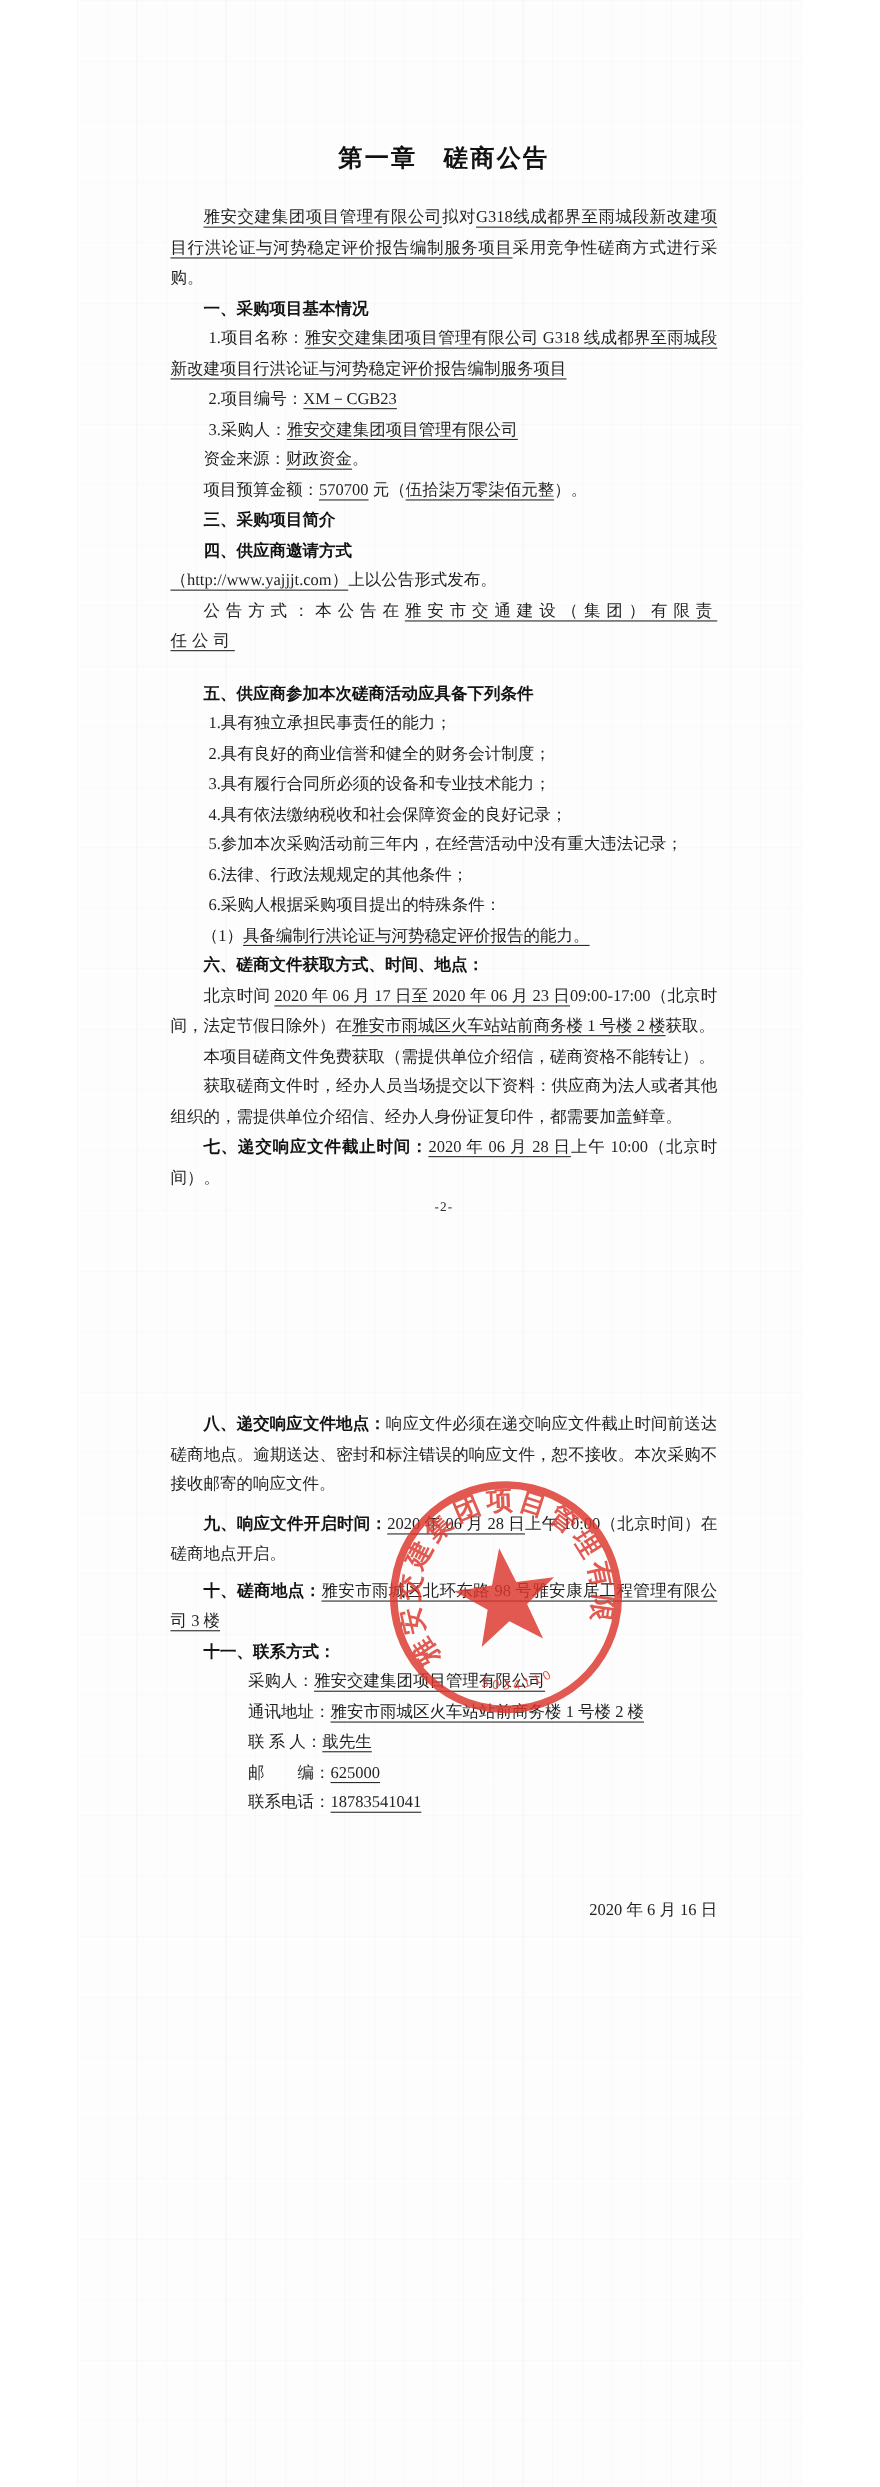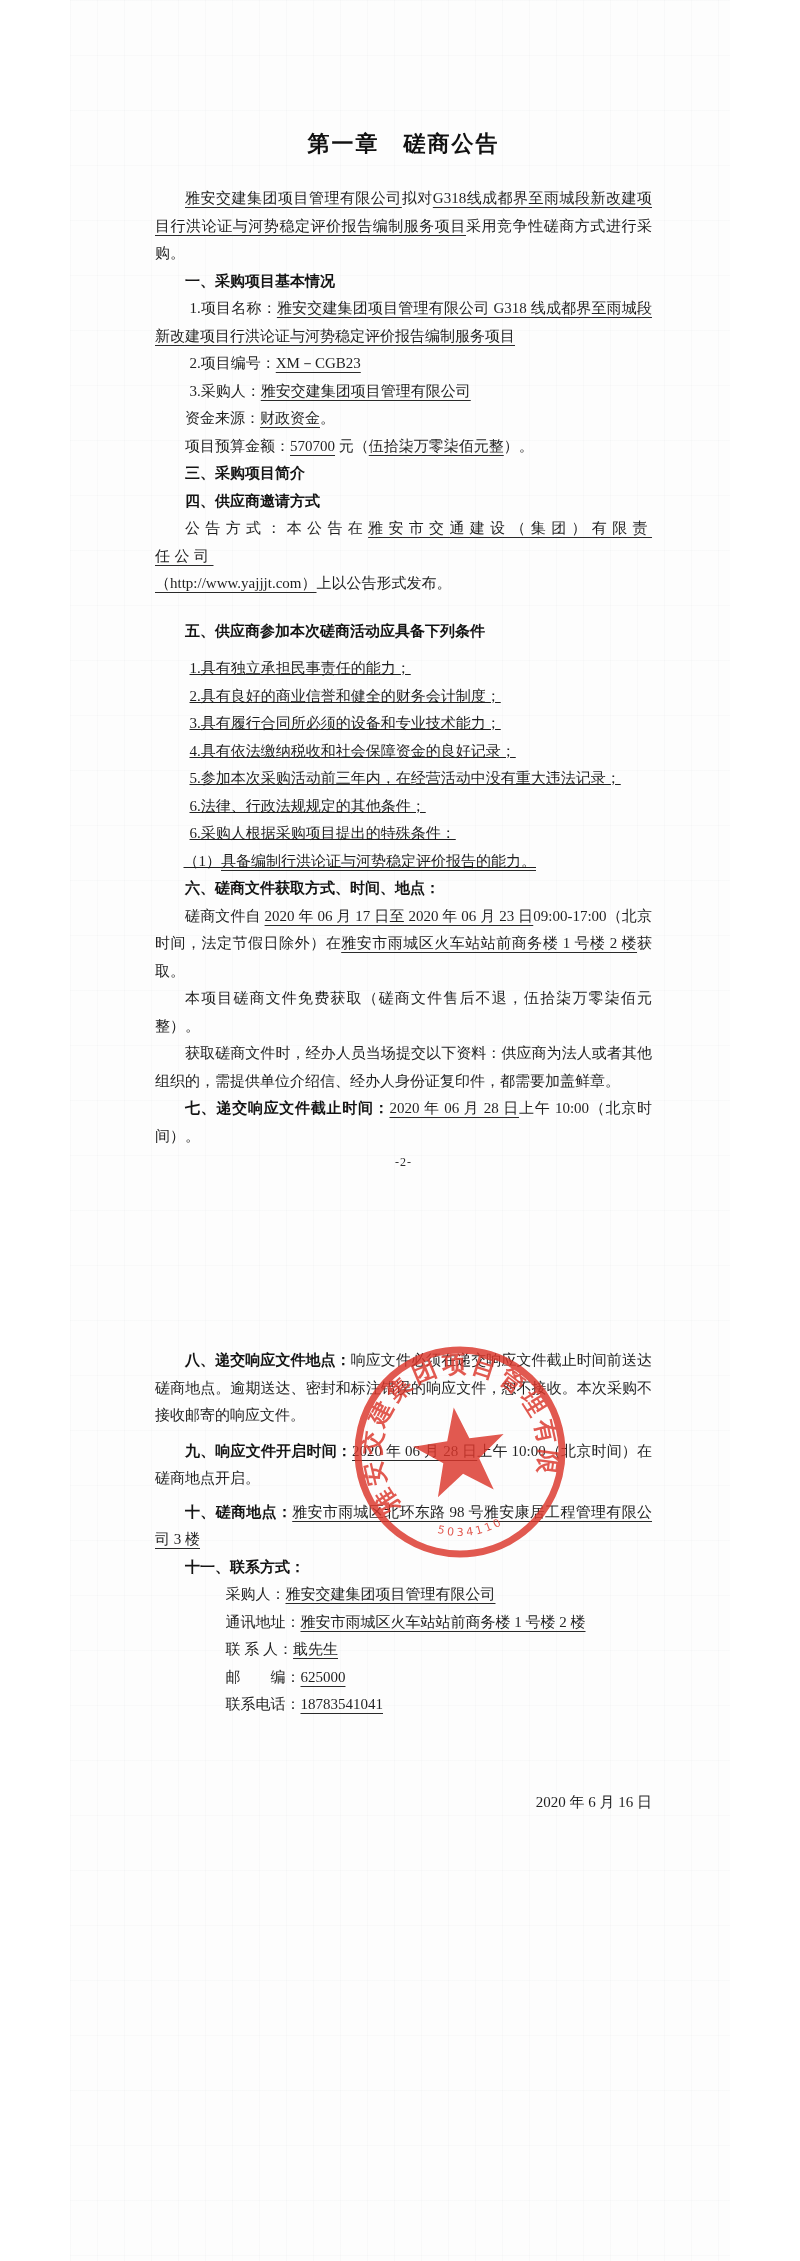--- a/index.html
+++ b/index.html
@@ -21,21 +21,21 @@
     margin:0;font-size:22px;line-height:26px;font-weight:bold;
     text-align:center;letter-spacing:2px;color:#111;
   }
   .b{font-weight:bold;color:#141414;}
   .u{text-decoration:underline;text-decoration-thickness:1px;text-underline-offset:4px;text-decoration-color:#2a2a2a;}
   .ti2{text-indent:2em;}
   .ti23{text-indent:2.3em;}
   .ti19{text-indent:1.9em;}
   .ti47{text-indent:4.7em;}
   .mt28{margin-top:28px;}
-  .mt10{margin-top:10px;text-decoration:underline;}
+  .mt10{margin-top:0;}
   .mt8{margin-top:8px;}
   .mt6{margin-top:6px;}
   .mt4{margin-top:20px;}
   .ls4{letter-spacing:4.5px;}
   .pagenum{margin:2px 0 0;font-size:12px;line-height:20px;text-align:center;letter-spacing:1px;color:#2b2b2b;}
   .spacer-pagebreak{height:175px;}
   .spacer-sign{height:70px;}
   .spacer-bottom{height:520px;}
   .date-line{margin:0;font-size:15px;line-height:27.5px;text-align:right;}
   .stamp{
@@ -57,38 +57,38 @@
     <p class="para ti23"><span>1.项目名称：</span><span class="u">雅安交建集团项目管理有限公司 G318 线成都界至雨城段新改建项目行洪论证与河势稳定评价报告编制服务项目</span></p>
     <p class="para ti23"><span>2.项目编号：</span><span class="u">XM－CGB23</span></p>
     <p class="para ti23"><span>3.采购人：</span><span class="u">雅安交建集团项目管理有限公司</span></p>
 
     <p class="para ti2"><span>资金来源：</span><span class="u">财政资金</span><span>。</span></p>
     <p class="para ti2"><span>项目预算金额：</span><span class="u">570700</span><span> 元（</span><span class="u">伍拾柒万零柒佰元整</span><span>）。</span></p>
 
     <p class="para ti2 b">三、采购项目简介</p>
 
     <p class="para ti2 b">四、供应商邀请方式</p>
+    <p class="para"><span class="u">（http://www.yajjjt.com）</span><span>上以公告形式发布。</span></p>
     <p class="para ti2 ls4"><span>公告方式：本公告在</span><span class="u">雅安市交通建设（集团）有限责任公司</span></p>
-    <p class="para"><span class="u">（http://www.yajjjt.com）</span><span>上以公告形式发布。</span></p>
 
     <p class="para ti2 b mt4">五、供应商参加本次磋商活动应具备下列条件</p>
     <div class="mt10">
       <p class="para ti23">1.具有独立承担民事责任的能力；</p>
       <p class="para ti23">2.具有良好的商业信誉和健全的财务会计制度；</p>
       <p class="para ti23">3.具有履行合同所必须的设备和专业技术能力；</p>
       <p class="para ti23">4.具有依法缴纳税收和社会保障资金的良好记录；</p>
       <p class="para ti23">5.参加本次采购活动前三年内，在经营活动中没有重大违法记录；</p>
       <p class="para ti23">6.法律、行政法规规定的其他条件；</p>
       <p class="para ti23">6.采购人根据采购项目提出的特殊条件：</p>
       <p class="para ti19"><span>（1）</span><span class="u">具备编制行洪论证与河势稳定评价报告的能力。</span></p>
     </div>
 
     <p class="para ti2 b">六、磋商文件获取方式、时间、地点：</p>
-    <p class="para ti2"><span>磋商文件自 </span><span class="u">2020 年 06 月 17 日至 2020 年 06 月 23 日</span><span>09:00-17:00（北京时间，法定节假日除外）在</span><span class="u">雅安市雨城区火车站站前商务楼 1 号楼 2 楼</span><span>获取。</span></p>
-    <p class="para ti2">本项目磋商文件免费获取（磋商文件售后不退，伍拾柒万零柒佰元整）。</p>
+    <p class="para ti2"><span>北京时间 </span><span class="u">2020 年 06 月 17 日至 2020 年 06 月 23 日</span><span>09:00-17:00（北京时间，法定节假日除外）在</span><span class="u">雅安市雨城区火车站站前商务楼 1 号楼 2 楼</span><span>获取。</span></p>
+    <p class="para ti2">本项目磋商文件免费获取（需提供单位介绍信，磋商资格不能转让）。</p>
     <p class="para ti2">获取磋商文件时，经办人员当场提交以下资料：供应商为法人或者其他组织的，需提供单位介绍信、经办人身份证复印件，都需要加盖鲜章。</p>
 
     <p class="para ti2"><span class="b">七、递交响应文件截止时间：</span><span class="u">2020 年 06 月 28 日</span><span>上午 10:00（北京时间）。</span></p>
 
     <p class="pagenum">-2-</p>
 
     <div class="spacer-pagebreak"></div>
 
     <p class="para ti2"><span class="b">八、递交响应文件地点：</span><span>响应文件必须在递交响应文件截止时间前送达磋商地点。逾期送达、密封和标注错误的响应文件，恕不接收。本次采购不接收邮寄的响应文件。</span></p>
 

